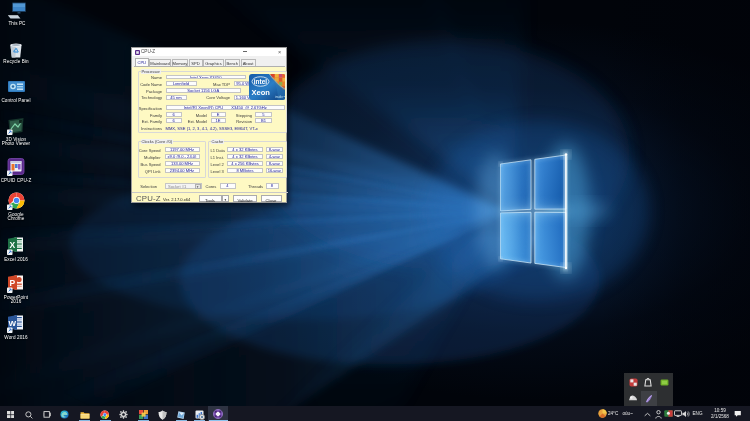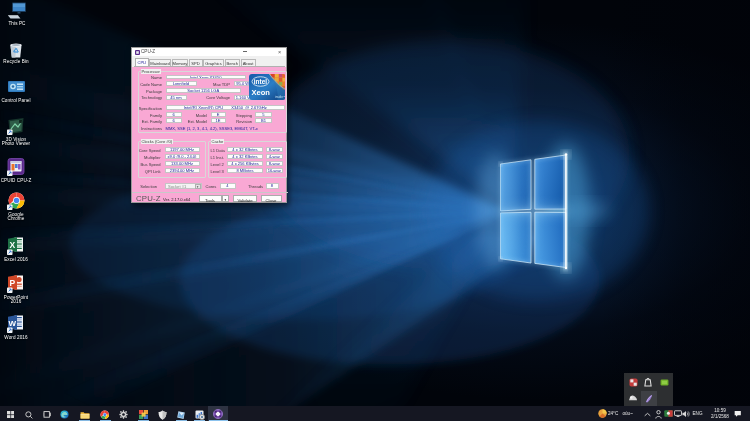--- a/index.html
+++ b/index.html
@@ -5,21 +5,21 @@
   html,body{margin:0;padding:0;width:750px;height:421px;overflow:hidden;background:#060a16;
     font-family:"Liberation Sans",sans-serif;}
   #desk{position:absolute;left:0;top:0;width:750px;height:421px;}
   .abs{position:absolute;}
   
   .dicon{position:absolute;width:34px;text-align:center;}
   .dicon .lbl{color:#fff;font-size:4.6px;line-height:4.9px;text-shadow:0 1px 1px rgba(0,0,0,.9);
     letter-spacing:.1px;margin-top:1.5px;}
   .dicon svg{display:block;margin:0 auto;}
   
-  #cpuz{position:absolute;left:131px;top:47px;width:156px;height:156px;background:#f9a8d4;
+  #cpuz{position:absolute;left:131px;top:47px;width:156px;height:156px;background:#fef9c3;
     border:1px solid #9a9a9a;box-shadow:2px 3px 6px rgba(0,0,0,.55);box-sizing:border-box;
     font-family:"Liberation Sans",sans-serif;}
   #titlebar{position:absolute;left:0;top:0;width:100%;height:8px;background:#ffffff;}
   #titlebar .ttl{position:absolute;left:9px;top:1.2px;font-size:4.6px;color:#444;}
   .fieldbox{position:absolute;background:#fdfdfd;border:1px solid #c5c5c5;box-sizing:border-box;
     font-size:4.1px;line-height:3.4px;color:#1c1c96;text-align:center;overflow:hidden;white-space:nowrap;}
   .flbl{position:absolute;font-size:4.1px;color:#3c3c3c;text-align:right;white-space:nowrap;}
   .group{position:absolute;border:1px solid #d8d8d8;border-radius:1px;}
   .gtitle{position:absolute;font-size:4.1px;color:#3c3c3c;background:#f0f0f0;padding:0 1px;}
   .btn{position:absolute;background:#fdfdfd;border:1px solid #ababab;box-sizing:border-box;

